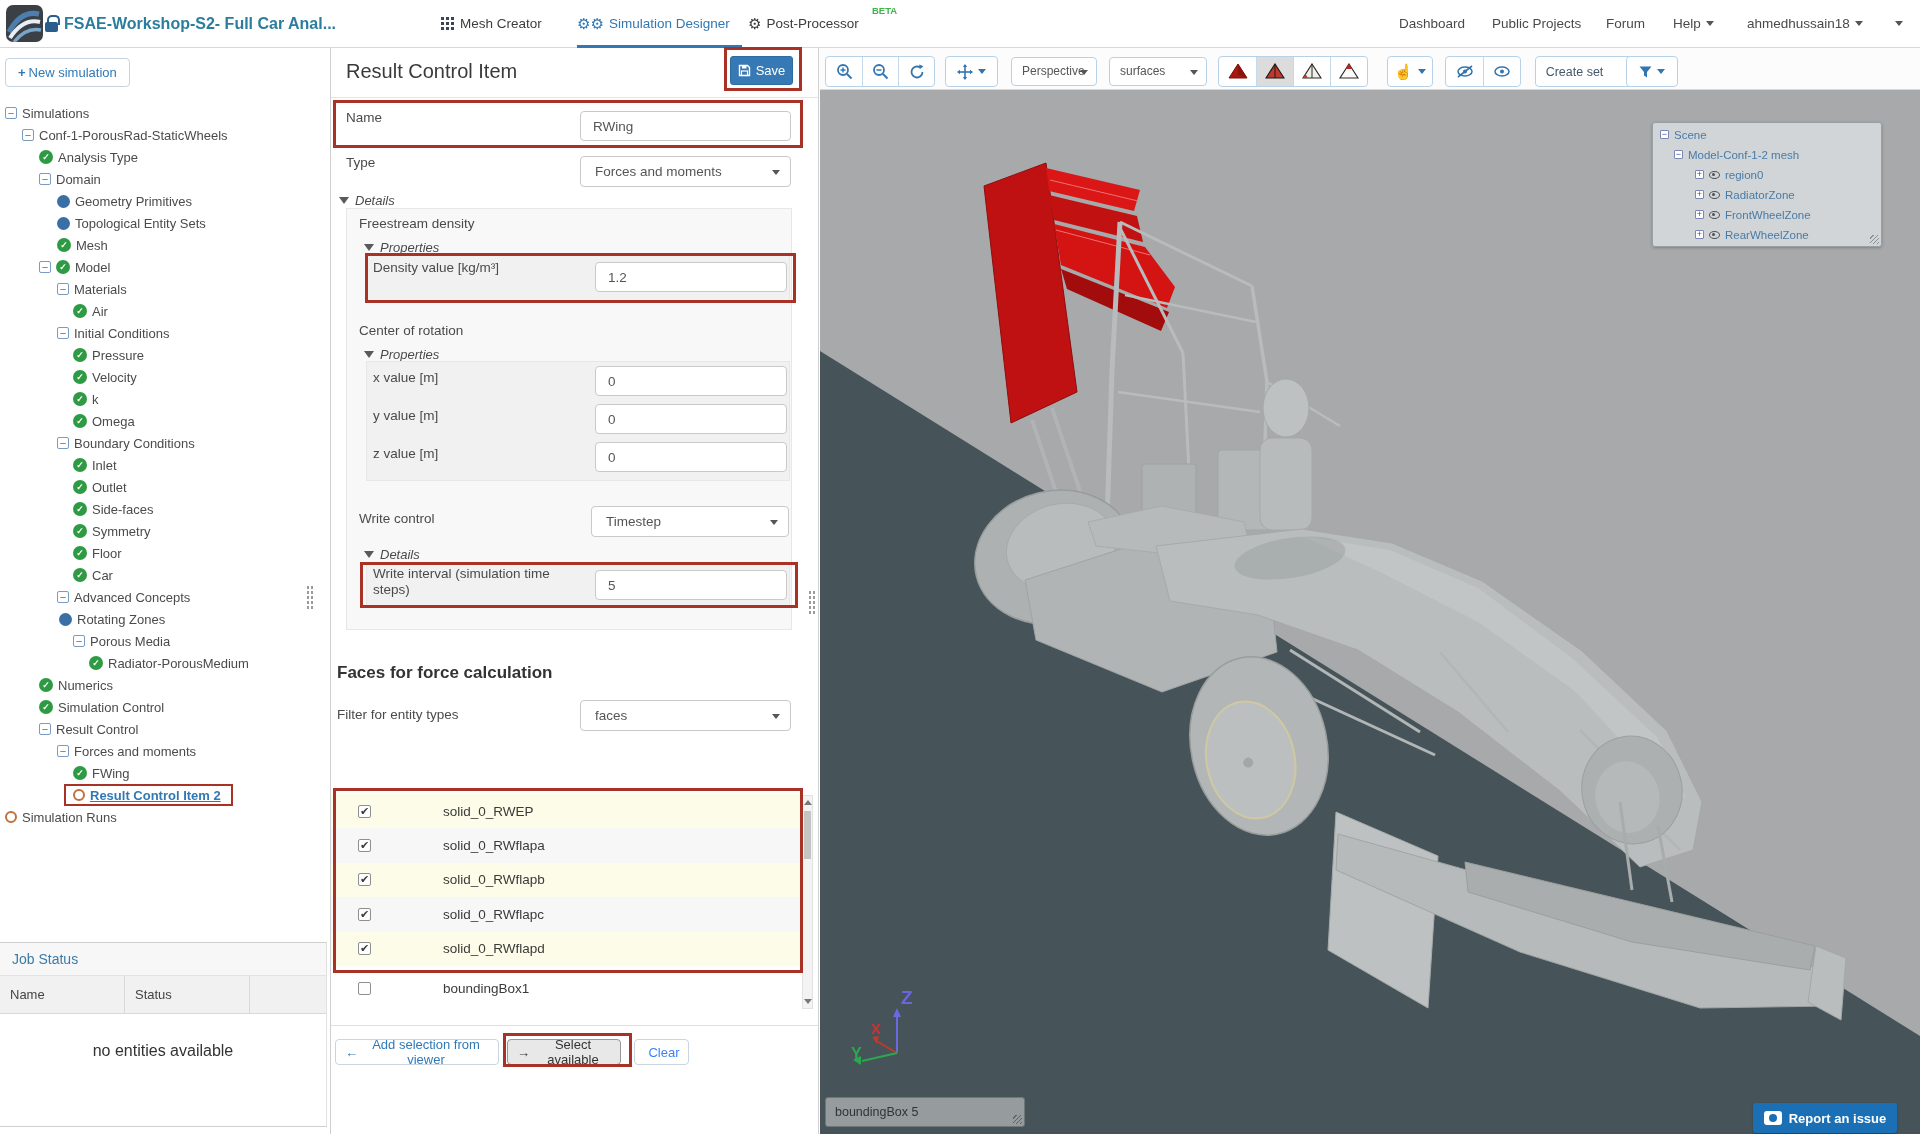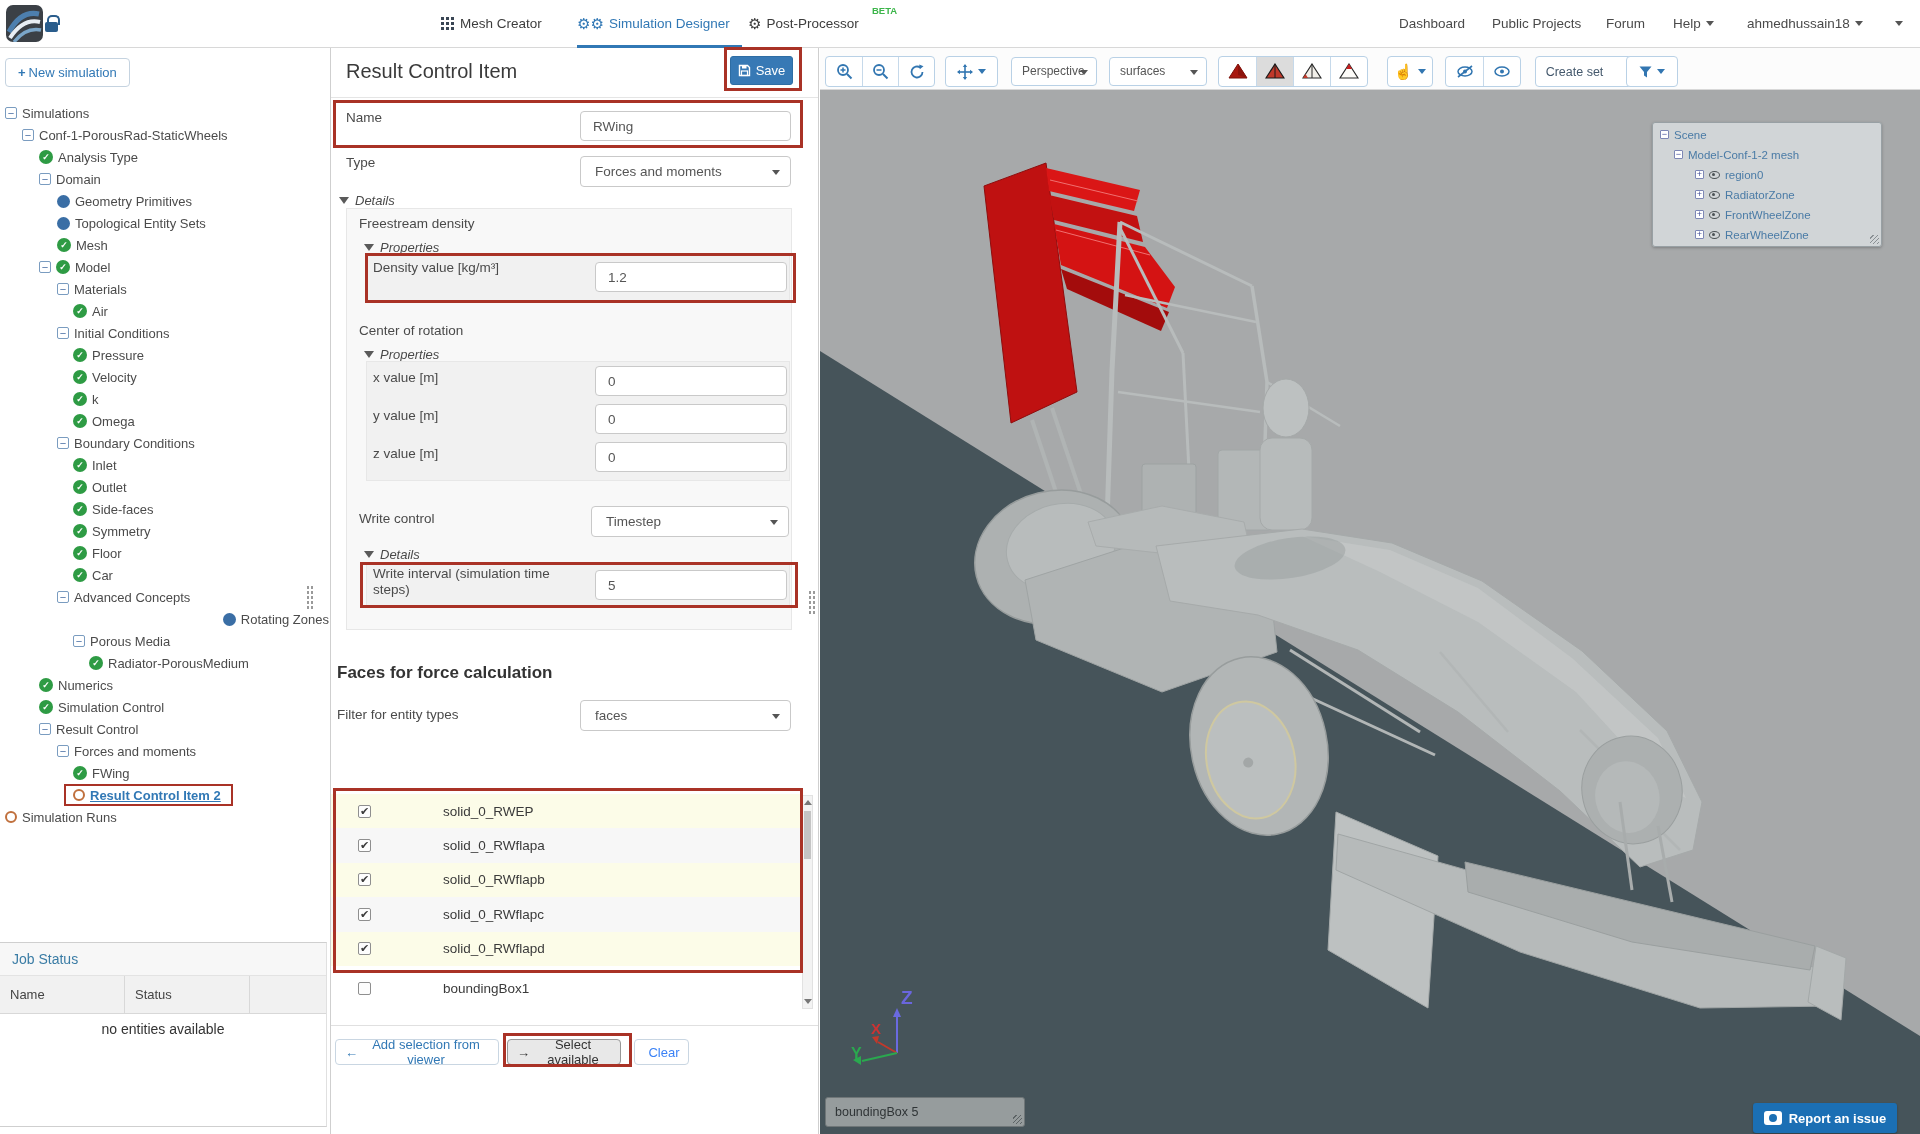--- a/index.html
+++ b/index.html
@@ -53,21 +53,21 @@
   .sel-box { border:2px solid #a93226; margin-left:-9px; padding:0 10px 0 7px; height:22px; }
 
   
   #job-status { position:absolute; left:0; top:894px; width:327px; height:185px;
     border-top:1px solid #cfcfcf; border-bottom:1px solid #cfcfcf; border-right:1px solid #e0e0e0; background:#fff; }
   #job-status-header { height:33px; line-height:33px; padding-left:12px; background:#f7f7f7;
     border-bottom:1px solid #e3e3e3; color:#3a7ca5; font-size:14px; }
   #job-table-head { display:flex; height:38px; background:#f1f1f1; border-bottom:1px solid #d8d8d8; }
   #job-table-head .jcell { line-height:38px; padding-left:10px; font-size:13px; color:#444;
     border-right:1px solid #d8d8d8; }
-  #job-empty { text-align:center; margin-top:7px; font-size:14px; color:#333; }
+  #job-empty { text-align:center; margin-top:28px; font-size:16px; color:#333; }
 
   .grip { position:absolute; width:9px; height:24px; z-index:40;
     background-image:radial-gradient(#9a9a9a 1px, transparent 1.2px); background-size:4px 5px; }
 
   
   #form-panel { position:absolute; left:331px; top:48px; width:488px; height:1086px; background:#fff;
     border-right:1px solid #cfcfcf; }
   #form-title { position:absolute; left:15px; top:12px; font-size:20px; color:#3a3a3a; }
   #save-btn { position:absolute; left:399px; top:8px; width:63px; height:29px; background:#3779b5;
     color:#fff; font-size:13px; border:1px solid #2e6da4; border-radius:3px; cursor:pointer;
@@ -160,20 +160,21 @@
 <body>
 
 <div id="app-header">
   <svg id="logo" viewBox="0 0 37 37">
     <rect x="0" y="0" width="37" height="37" rx="7" fill="#3b4046"></rect>
     <path d="M3 27 Q15 5 33 9" stroke="#4d7fae" stroke-width="5" fill="none"></path>
     <path d="M4 33 Q17 13 34 17" stroke="#e8eef4" stroke-width="4" fill="none"></path>
     <path d="M8 37 Q20 22 35 25" stroke="#7aa5c8" stroke-width="3.5" fill="none"></path>
   </svg>
   <span id="lock-icon"></span>
+  <span id="project-title">FSAE-Workshop-S2- Full Car Anal...</span>
 
   <span class="tab" id="tab-mesh">
     <span id="grid-icon"></span><span>Mesh Creator</span>
   </span>
   <span class="tab" id="tab-sim">
     <span class="gear">⚙⚙</span><span>Simulation Designer</span>
   </span>
   <span id="tab-sim-underline"></span>
   <span class="tab" id="tab-post">
     <span class="gear">⚙</span><span>Post-Processor</span>
@@ -325,21 +326,21 @@
           <span class="ticon check">✓</span>
           <span class="tree-label">Car</span>
         </span>
       </div>
       <div class="tree-row" style="padding-left: 57px;">
         <span class="tree-inner">
           <span class="ticon collapse">−</span>
           <span class="tree-label">Advanced Concepts</span>
         </span>
       </div>
-      <div class="tree-row" style="padding-left: 86px; justify-content: flex-end;">
+      <div class="tree-row" style="padding-left: 59px;">
         <span class="tree-inner">
           <span class="ticon dot"></span>
           <span class="tree-label">Rotating Zones</span>
         </span>
       </div>
       <div class="tree-row" style="padding-left: 73px;">
         <span class="tree-inner">
           <span class="ticon collapse">−</span>
           <span class="tree-label">Porous Media</span>
         </span>

